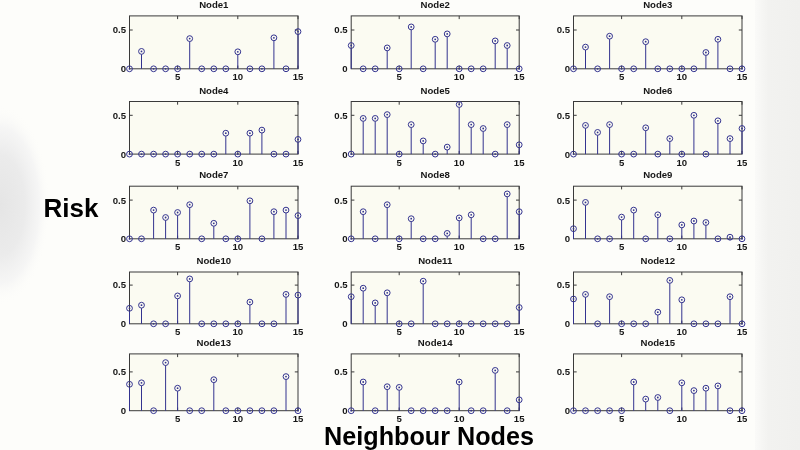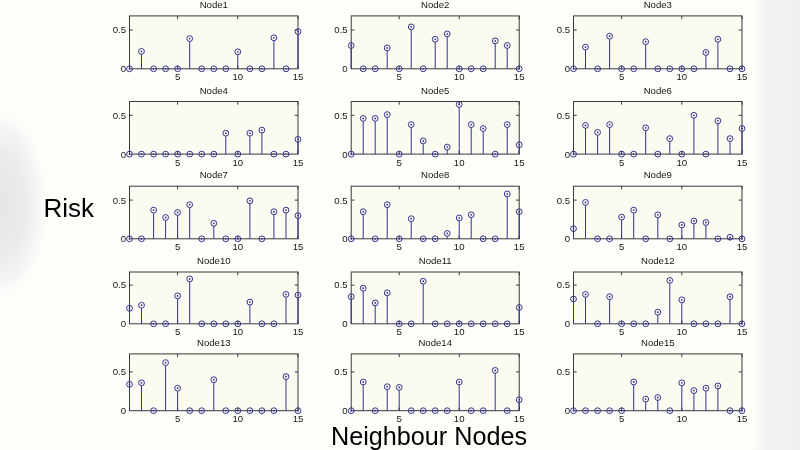--- a/index.html
+++ b/index.html
@@ -1,17 +1,17 @@
 <!DOCTYPE html>
 <html><head>
 <meta charset="utf-8">
 <title>Risk</title>
 <style>
 html,body{margin:0;padding:0;background:#fff;}
-.wrap{width:800px;height:450px;overflow:hidden;position:relative;}
+.wrap{width:800px;height:450px;overflow:hidden;position:relative;font-weight:bold;}
 svg{display:block;filter:blur(0.62px);}
 </style>
 </head>
 <body>
 <div class="wrap">
 <svg width="800" height="450" viewBox="0 0 800 450" xmlns="http://www.w3.org/2000/svg" font-family="Liberation Sans, sans-serif">
 <defs>
 <radialGradient id="blob" cx="0.5" cy="0.5" r="0.5">
           <stop offset="0%" stop-color="#e5e5e5"></stop>
           <stop offset="50%" stop-color="#ebebeb"></stop>

